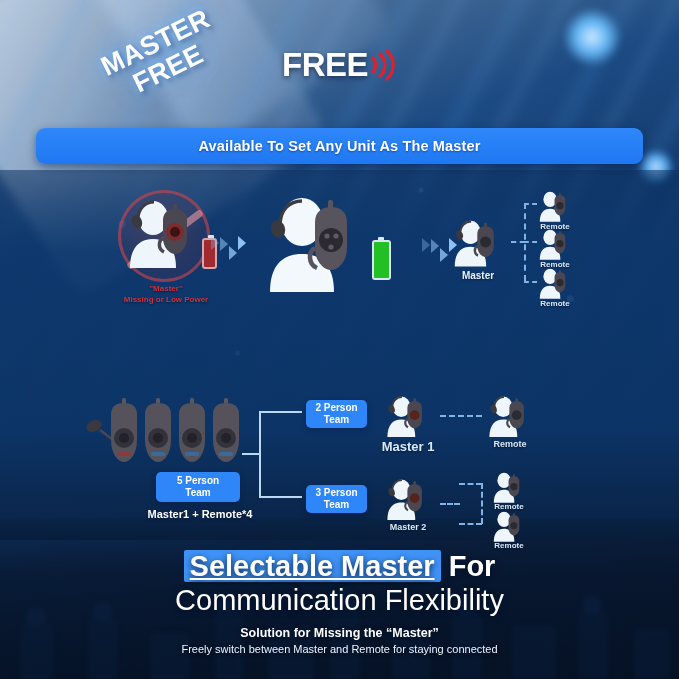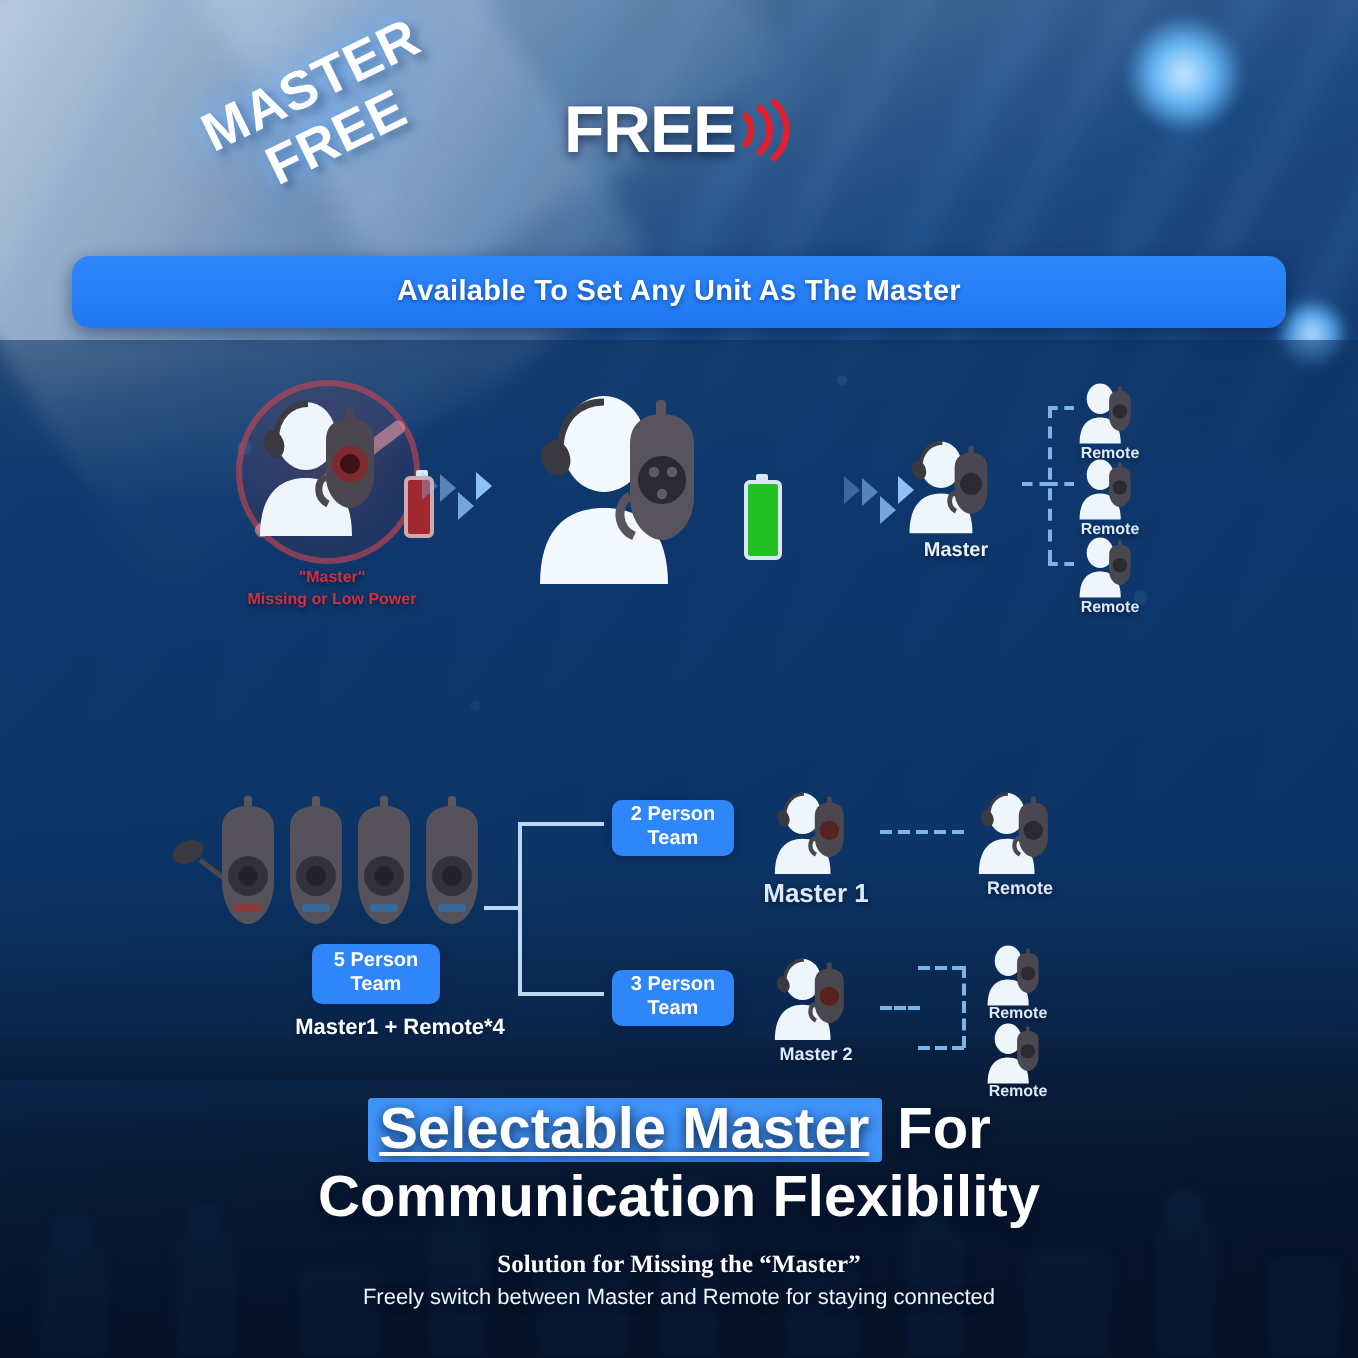--- a/index.html
+++ b/index.html
@@ -170,24 +170,24 @@
   .cfgtxt{
     position:absolute;color:#ffffff;font-size:11px;font-weight:bold;
     text-align:center;width:200px;text-shadow:0 1px 3px rgba(0,20,50,.85);
   }
 
   
   .foot{position:absolute;left:0;bottom:24px;width:679px;text-align:center;}
   .f1{font-size:29px;font-weight:bold;color:#fff;line-height:1.12;
       text-shadow:0 2px 6px rgba(0,15,40,.85);}
   .hl{background:#3f93f7;padding:0 6px;border-radius:2px;text-decoration:underline;}
-  .f2{font-size:29px;font-weight:bold;color:#fff;line-height:1.12;margin-top:1px;
+  .f2{font-size:29px;font-weight:normal;color:#fff;line-height:1.12;margin-top:1px;
       text-shadow:0 2px 6px rgba(0,15,40,.85);}
   .f3{font-size:12.5px;font-weight:bold;color:#fff;margin-top:10px;
-      text-shadow:0 1px 4px rgba(0,15,40,.9);font-family:Liberation Serif, serif;}
+      text-shadow:0 1px 4px rgba(0,15,40,.9);}
   .f4{font-size:11px;color:#eef5fd;margin-top:3px;
       text-shadow:0 1px 4px rgba(0,15,40,.9);}
 </style>
 </head>
 <body>
 
 <div id="page">
 
   <div class="bg-base"></div>
   <div class="bg-keycap"></div>
@@ -382,21 +382,21 @@
       <g transform="translate(124,4)">
         <rect x="16" y="-2" width="4" height="14" rx="1.5" fill="#5a5761"></rect>
         <path d="M5 14 C5 6 11 3 18 3 C25 3 31 6 31 14 L31 40 C31 54 24 62 18 62 C12 62 5 54 5 40 Z" fill="#55525c"></path>
         <circle cx="18" cy="38" r="10" fill="#33323a"></circle>
         <circle cx="18" cy="38" r="5" fill="#232228"></circle>
         <rect x="11" y="52" width="14" height="4" rx="1.5" fill="#3a6a9a"></rect>
       </g>
     </svg>
   </div>
 
-  <div class="pill" style="left:156px;top:472px;width:64px;height:30px">
+  <div class="pill" style="left:156px;top:472px;width:84px;height:30px">
     <b>5 Person</b>
     <i>Team</i>
   </div>
   <div class="cfgtxt" style="left:100px;top:508px">Master1 + Remote*4</div>
 
   <div class="solid-h" style="left:242px;top:453px;width:18px"></div>
   <div class="solid-v" style="left:259px;top:411px;height:85px"></div>
   <div class="solid-h" style="left:259px;top:411px;width:43px"></div>
   <div class="solid-h" style="left:259px;top:496px;width:43px"></div>
 

